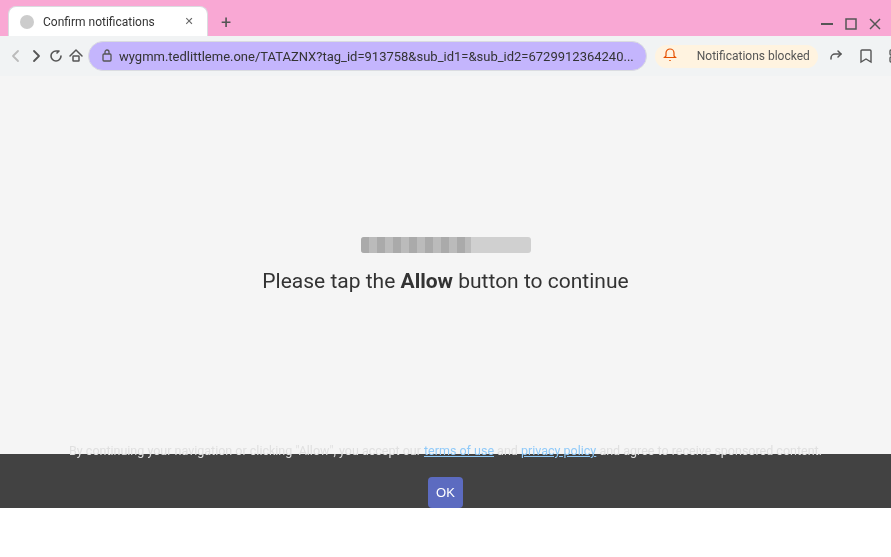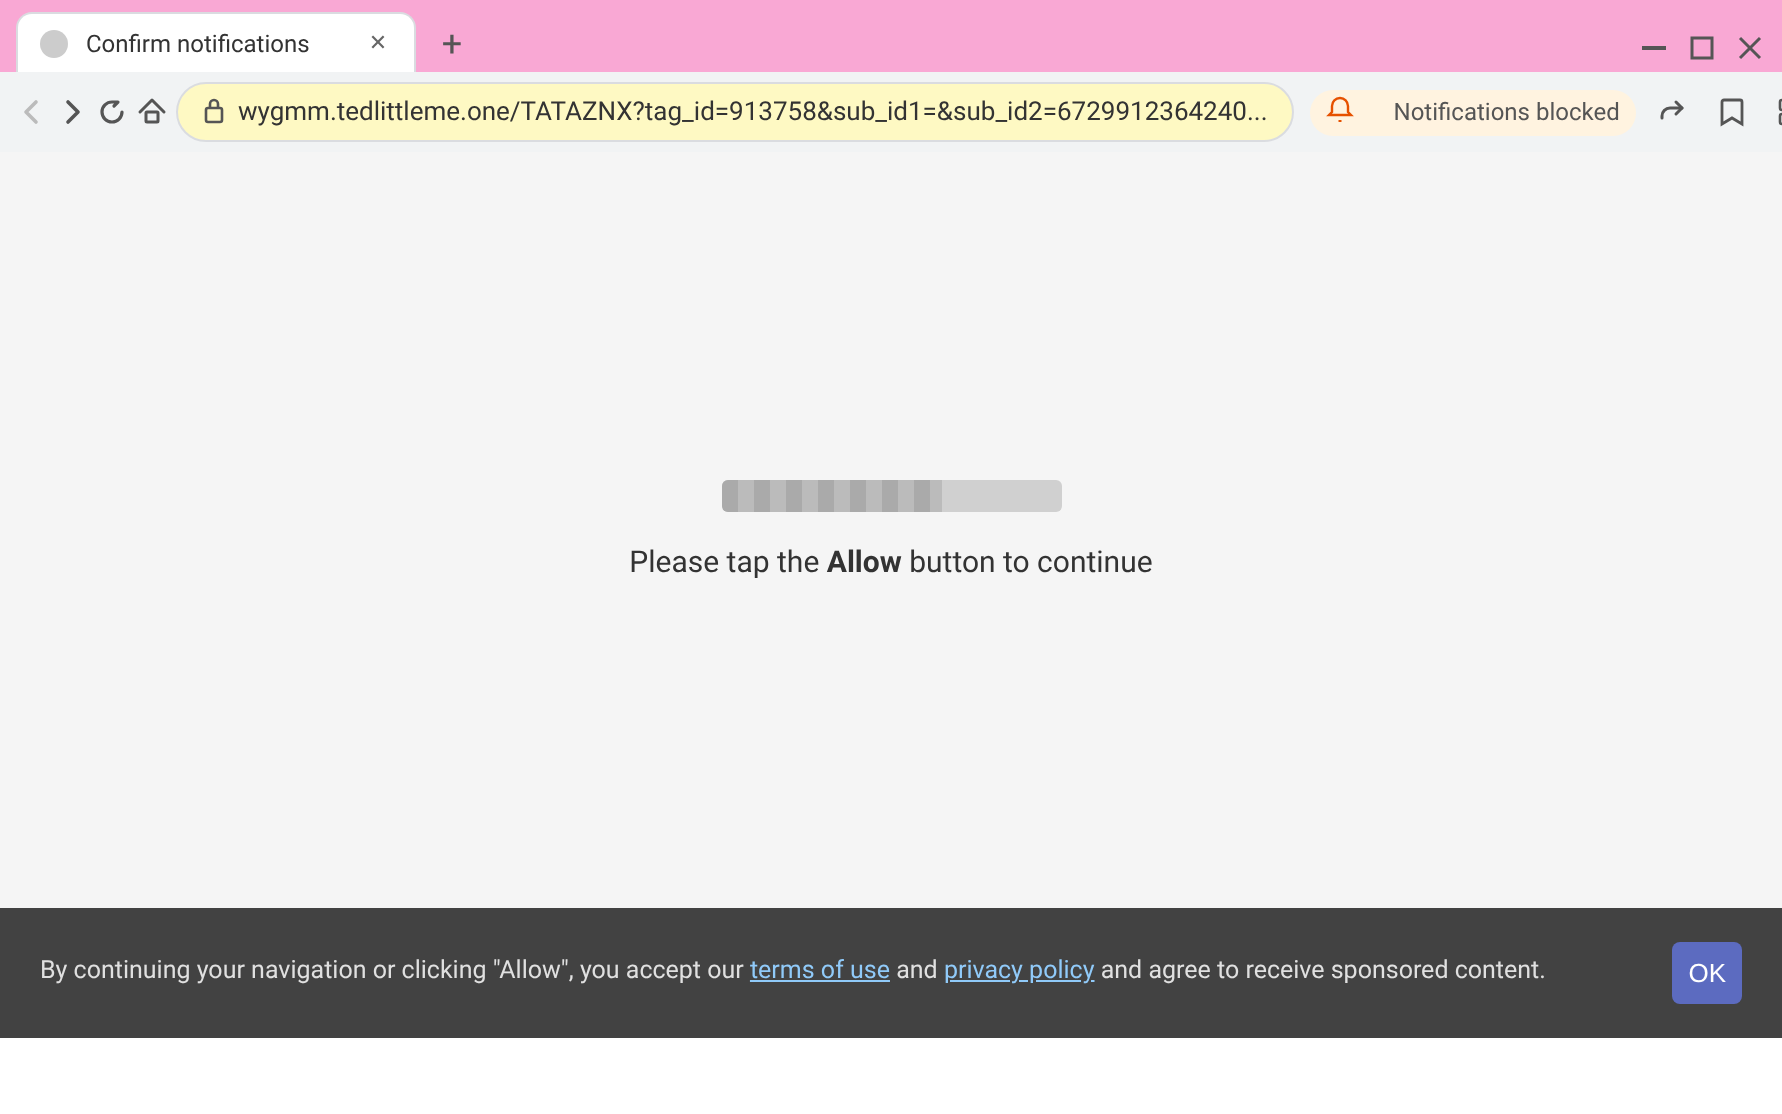--- a/index.html
+++ b/index.html
@@ -13,37 +13,37 @@
     .tab-favicon { width: 16px; height: 16px; display: flex; align-items: center; justify-content: center; }
     .tab-favicon-circle { width: 14px; height: 14px; border-radius: 50%; background: #ccc; display: flex; align-items: center; justify-content: center; }
     .tab-title { font-size: 12px; color: #333; flex: 1; overflow: hidden; text-overflow: ellipsis; white-space: nowrap; }
     .tab-close { width: 16px; height: 16px; border-radius: 50%; display: flex; align-items: center; justify-content: center; cursor: pointer; font-size: 11px; color: #666; }
     .tab-new { width: 28px; height: 28px; display: flex; align-items: center; justify-content: center; cursor: pointer; border-radius: 50%; margin-left: 4px; font-size: 18px; color: #555; }
 
     
     .address-bar { display: flex; align-items: center; height: 40px; padding: 0 8px; gap: 4px; background: #f1f3f4; }
     .nav-btn { width: 28px; height: 28px; border-radius: 50%; display: flex; align-items: center; justify-content: center; cursor: pointer; color: #555; font-size: 14px; }
     .nav-btn.disabled { color: #bbb; cursor: default; }
-    .address-field { flex: 1; height: 30px; background: #fef9c3; border: 1px solid #dadce0; border-radius: 16px; display: flex; align-items: center; padding: 0 12px; gap: 6px; justify-content: center; }
+    .address-field { flex: 1; height: 30px; background: #c4b5fd; border: 1px solid #dadce0; border-radius: 16px; display: flex; align-items: center; padding: 0 12px; gap: 6px; justify-content: center; }
     .lock-icon { font-size: 12px; color: #555; }
     .url-text { font-size: 13px; color: #333; flex: 1; overflow: hidden; text-overflow: ellipsis; white-space: nowrap; }
     .notifications-blocked { display: flex; align-items: center; gap: 20px; padding: 2px 8px; background: #fff3e0; border-radius: 12px; margin-left: 4px; }
     .notif-text { font-size: 12px; color: #555; white-space: nowrap; }
     .toolbar-icons { display: flex; align-items: center; gap: 2px; }
     .toolbar-icon-btn { width: 28px; height: 28px; border-radius: 50%; display: flex; align-items: center; justify-content: center; cursor: pointer; color: #555; font-size: 14px; }
 
     
     .page-content { height: calc(557px - 38px - 36px - 40px - 65px); background: #f5f5f5; display: flex; align-items: center; justify-content: center; flex-direction: column; gap: 16px; }
     .loading-bar { width: 170px; height: 16px; background: #d0d0d0; border-radius: 3px; overflow: hidden; position: relative; }
     .loading-bar-inner { position: absolute; top: 0; left: 0; height: 100%; width: 65%; background: repeating-linear-gradient(90deg, #aaa 0px, #aaa 8px, #bbb 8px, #bbb 16px); }
-    .page-text { font-size: 15px; color: #333; }
+    .page-text { font-size: 21px; color: #333; }
     .page-text strong { font-weight: 700; }
 
     
-    .bottom-banner { height: 65px; background: #424242; display: flex; align-items: center; justify-content: flex-start; padding: 0 20px; gap: 16px; }
+    .bottom-banner { height: 54px; background: #424242; display: flex; align-items: center; justify-content: flex-end; padding: 0 20px; gap: 16px; flex-direction: column; }
     .banner-text { font-size: 12.5px; color: #e0e0e0; line-height: 1.5; flex: 1; }
     .banner-text a { color: #90caf9; text-decoration: underline; cursor: pointer; }
     .ok-btn { background: #5c6bc0; color: #fff; border: none; border-radius: 4px; padding: 8px 8px; font-size: 13px; cursor: pointer; white-space: nowrap; font-weight: 500; }
   </style>
 </head>
 <body>
 
 <div>
 
   <div class="tab-bar">

